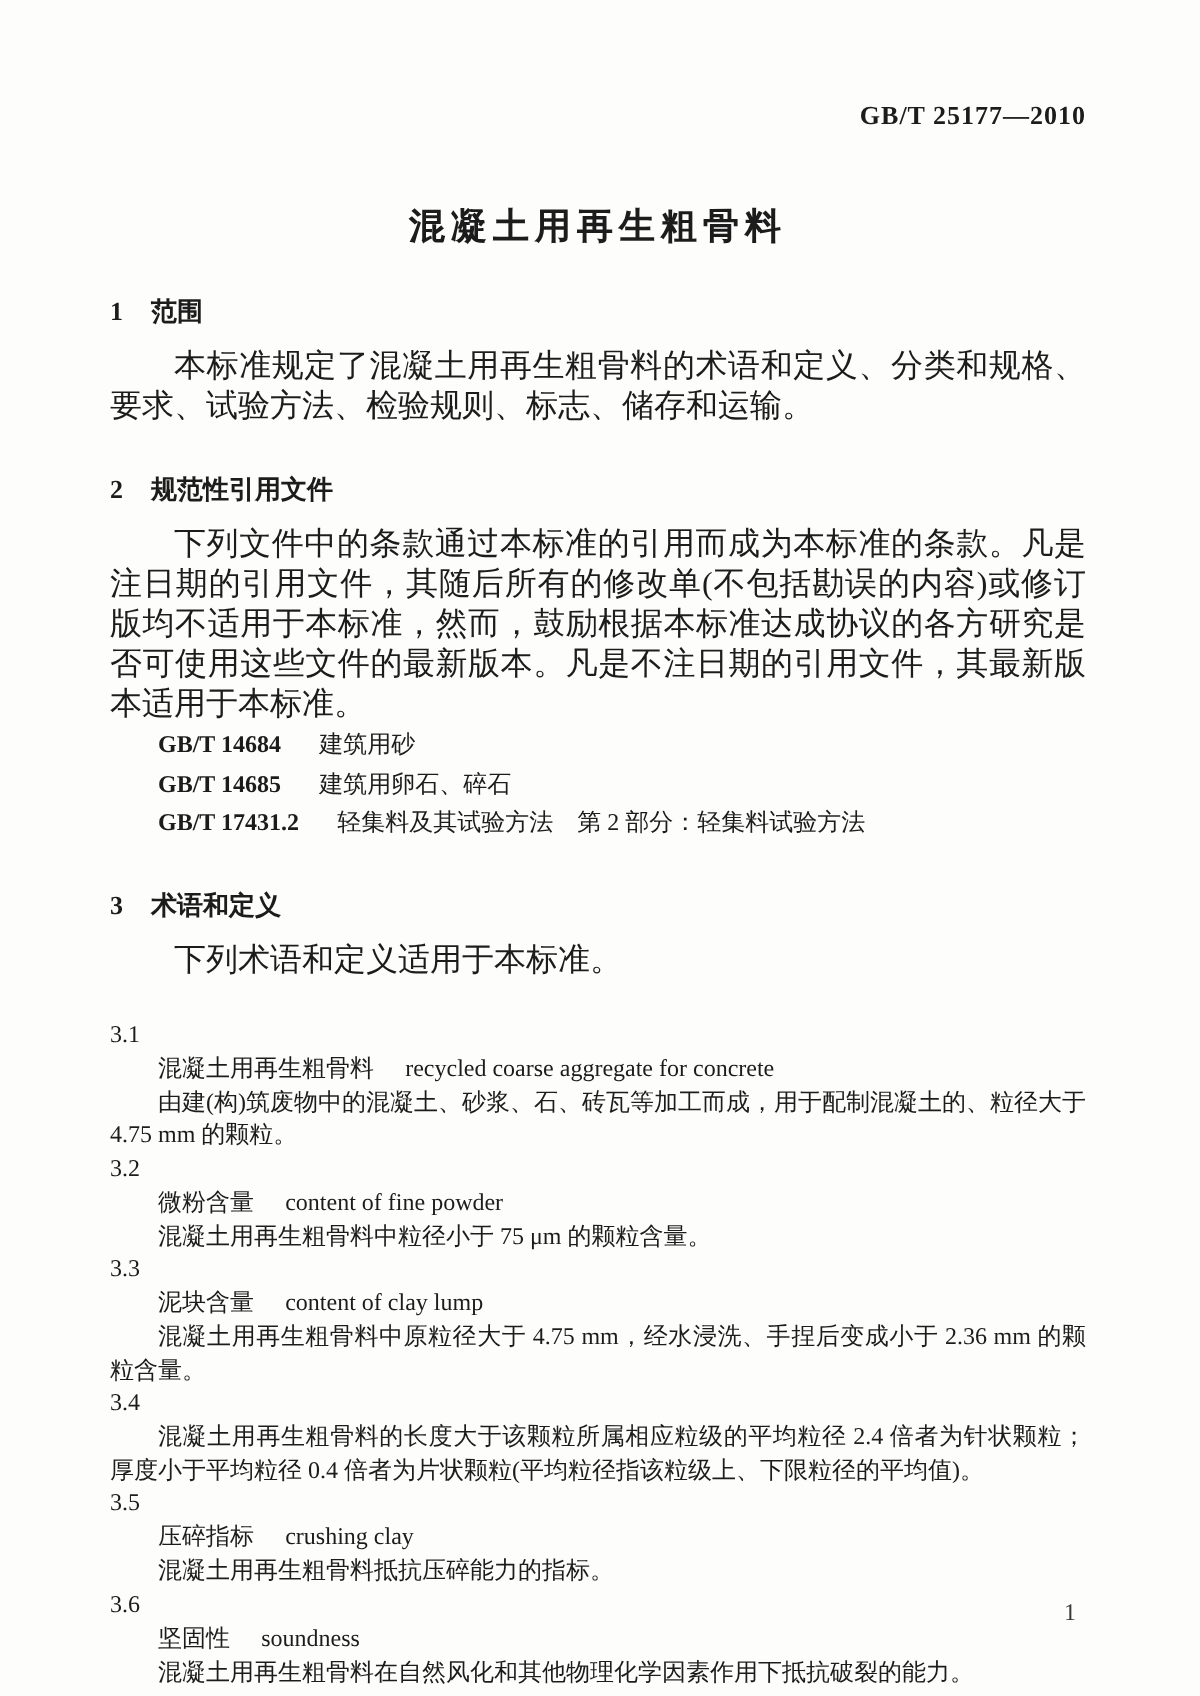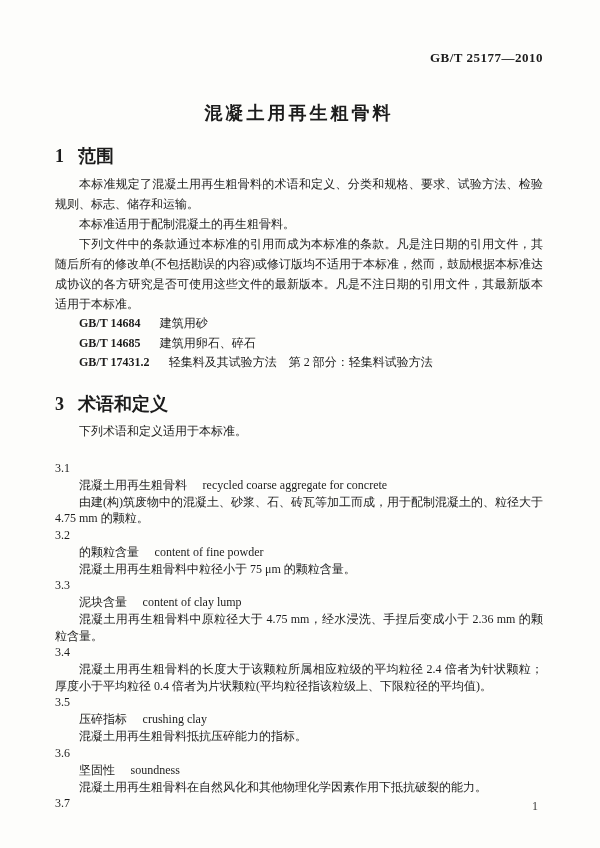--- a/index.html
+++ b/index.html
@@ -24,27 +24,27 @@
   }
   .doc-title {
     text-align: center;
     font-size: 18px;
     font-weight: bold;
     letter-spacing: 3px;
     margin-top: 36px;
   }
   .sec-heading {
     font-weight: bold;
-    font-size: 18px;
+    font-size: 13px;
     margin: 22px 0 9px 0;
     line-height: 18px;
   }
   .sec-num { display: inline-block; margin-right: 14px; }
   .body-par {
-    font-size: 12px;
+    font-size: 16px;
     line-height: 20px;
     text-align: justify;
     text-indent: 2em;
     margin: 0;
   }
   .ref-line {
     font-size: 12px;
     line-height: 19.5px;
     padding-left: 2em;
   }
@@ -79,22 +79,24 @@
 <div class="page">
 
   <div class="std-code">GB/T 25177—2010</div>
 
   <div class="doc-title">混凝土用再生粗骨料</div>
 
   <div class="sec-heading">
     <span class="sec-num">1</span><span>范围</span>
   </div>
   <p class="body-par">本标准规定了混凝土用再生粗骨料的术语和定义、分类和规格、要求、试验方法、检验规则、标志、储存和运输。</p>
-  <p class="body-par">本标准适用于配制混凝土的再生粗骨料。</p>
 
+  <div class="sec-heading">
+    <span class="sec-num">2</span><span>规范性引用文件</span>
+  </div>
   <p class="body-par">下列文件中的条款通过本标准的引用而成为本标准的条款。凡是注日期的引用文件，其随后所有的修改单(不包括勘误的内容)或修订版均不适用于本标准，然而，鼓励根据本标准达成协议的各方研究是否可使用这些文件的最新版本。凡是不注日期的引用文件，其最新版本适用于本标准。</p>
   <div class="ref-line">
     <span class="ref-code">GB/T 14684</span><span>建筑用砂</span>
   </div>
   <div class="ref-line">
     <span class="ref-code">GB/T 14685</span><span>建筑用卵石、碎石</span>
   </div>
   <div class="ref-line">
     <span class="ref-code">GB/T 17431.2</span><span>轻集料及其试验方法　第 2 部分：轻集料试验方法</span>
   </div>
@@ -110,21 +112,21 @@
       <div class="term-num">3.1</div>
       <div class="term-head">
         <span>混凝土用再生粗骨料</span><span class="term-en">recycled coarse aggregate for concrete</span>
       </div>
       <p class="term-def">由建(构)筑废物中的混凝土、砂浆、石、砖瓦等加工而成，用于配制混凝土的、粒径大于 4.75 mm 的颗粒。</p>
     </div>
 
     <div class="term-block">
       <div class="term-num">3.2</div>
       <div class="term-head">
-        <span>的颗粒含量</span><span class="term-en">content of fine powder</span>
+        <span>微粉含量</span><span class="term-en">content of fine powder</span>
       </div>
       <p class="term-def">混凝土用再生粗骨料中粒径小于 75 μm 的颗粒含量。</p>
     </div>
 
     <div class="term-block">
       <div class="term-num">3.3</div>
       <div class="term-head">
         <span>泥块含量</span><span class="term-en">content of clay lump</span>
       </div>
       <p class="term-def">混凝土用再生粗骨料中原粒径大于 4.75 mm，经水浸洗、手捏后变成小于 2.36 mm 的颗粒含量。</p>

